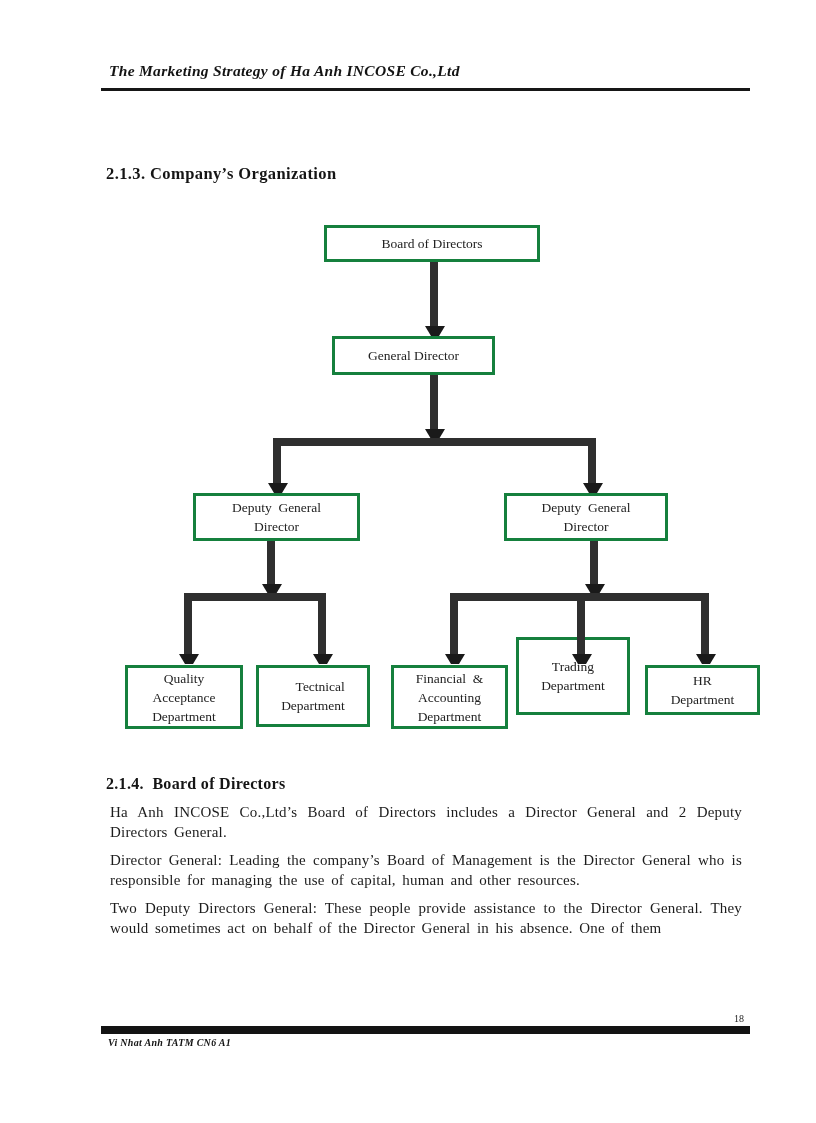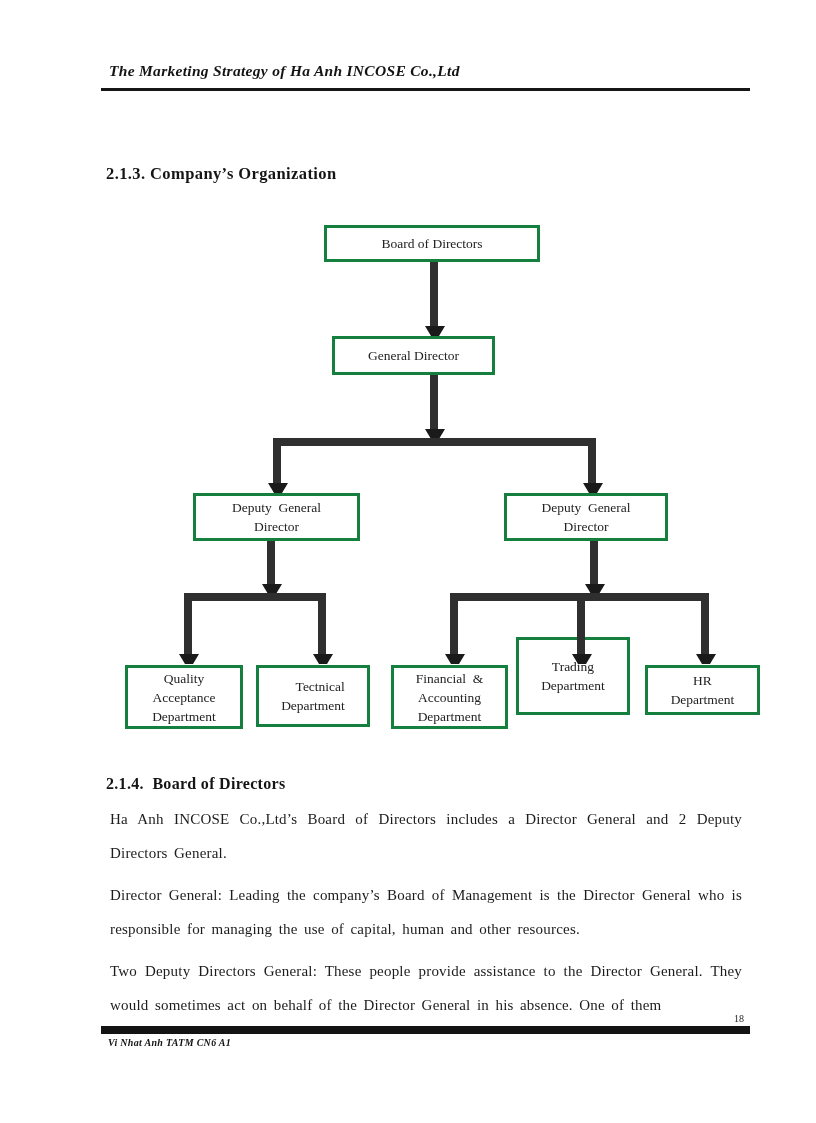--- a/index.html
+++ b/index.html
@@ -51,21 +51,21 @@
   .arrow {
     position:absolute; width:0; height:0;
     border-left:6px solid transparent; border-right:6px solid transparent;
     border-top:10px solid #1a1a1a;
   }
   
   .body-text {
     position:absolute; left:94px; top:786px; width:648px;
   }
   .body-text p {
-    font-size:15px; line-height:34px; text-align:justify;
+    font-size:15px; line-height:20px; text-align:justify;
     word-spacing:2.5px; letter-spacing:0.2px; color:#1c1c1c;
   }
   
   .page-number {
     position:absolute; left:94px; top:1001px; width:646px;
     text-align:right; font-size:10px; color:#1c1c1c;
   }
   .footer-rule {
     position:absolute; left:93px; top:1018px; width:649px; height:3px;
     background:#131313;

